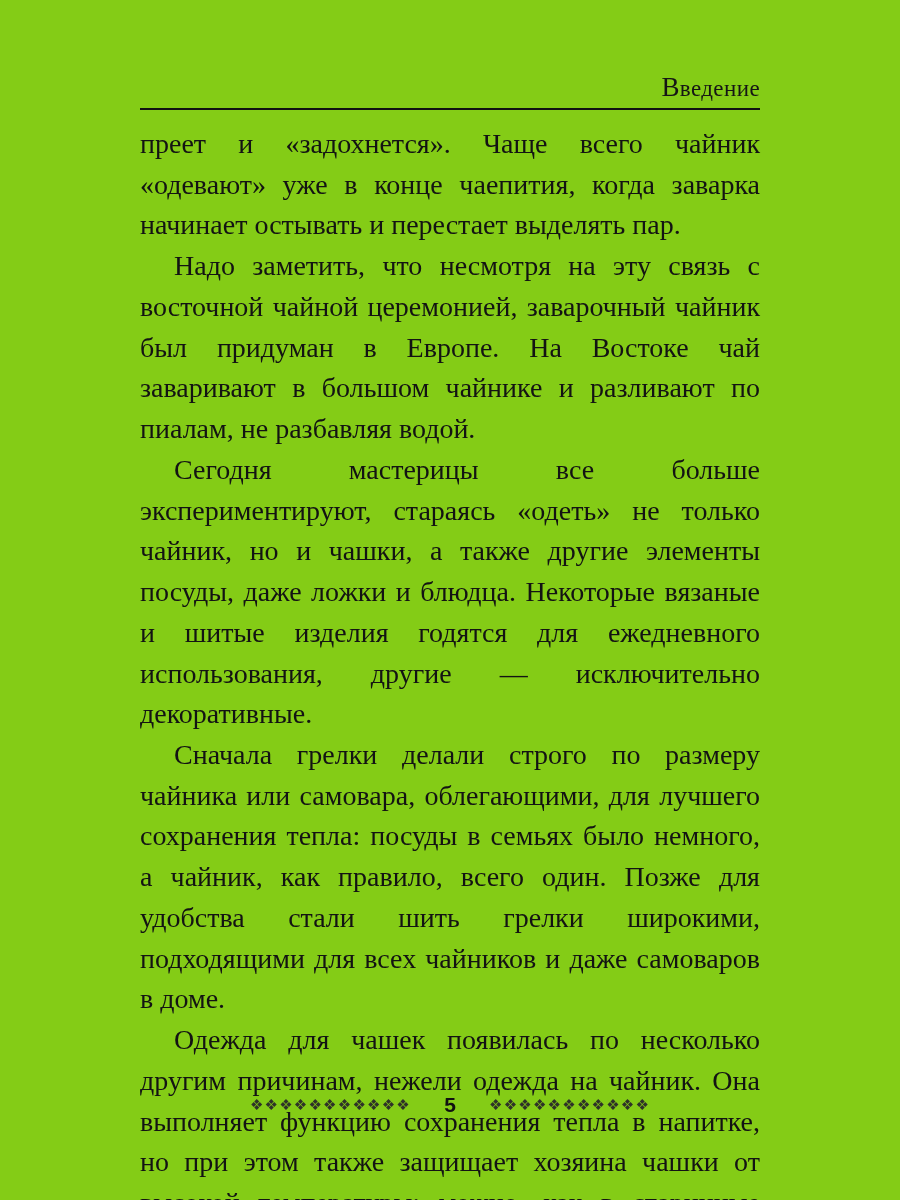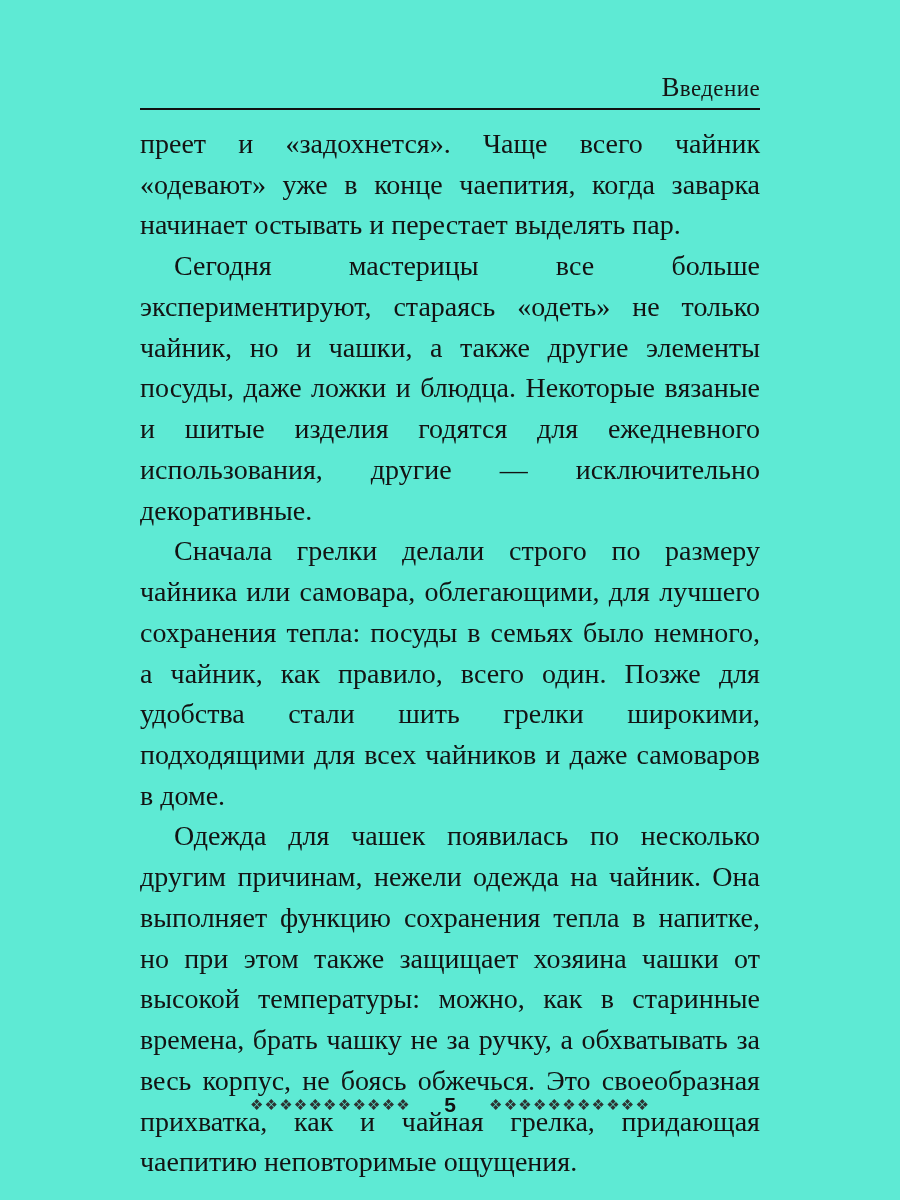--- a/index.html
+++ b/index.html
@@ -4,21 +4,21 @@
 <style>
   html, body {
     margin: 0;
     padding: 0;
     background: #ffffff;
   }
   .page {
     position: relative;
     width: 900px;
     height: 1200px;
-    background: #5eead4;
+    background: #84cc16;
     box-sizing: border-box;
     font-family: "Liberation Serif", "DejaVu Serif", serif;
     color: #1a1a1a;
     overflow: hidden;
   }
 
   .header {
     position: absolute;
     top: 72px;
     left: 140px;
@@ -101,20 +101,21 @@
 <div class="page">
 
   <div class="header">
     <span class="header-title"><span class="cap">В</span><span>ведение</span></span>
   </div>
 
   <div class="header-rule"></div>
 
   <div class="body-text">
     <p class="no-indent">преет и «задохнется». Чаще всего чайник «одевают» уже в конце чаепития, когда заварка начинает остывать и перестает выделять пар.</p>
+    <p>Надо заметить, что несмотря на эту связь с восточной чайной церемонией, заварочный чайник был придуман в Европе. На Востоке чай заваривают в большом чайнике и разливают по пиалам, не разбавляя водой.</p>
     <p>Сегодня мастерицы все больше экспериментируют, стараясь «одеть» не только чайник, но и чашки, а также другие элементы посуды, даже ложки и блюдца. Некоторые вязаные и шитые изделия годятся для ежедневного использования, другие — исключительно декоративные.</p>
     <p>Сначала грелки делали строго по размеру чайника или самовара, облегающими, для лучшего сохранения тепла: посуды в семьях было немного, а чайник, как правило, всего один. Позже для удобства стали шить грелки широкими, подходящими для всех чайников и даже самоваров в доме.</p>
     <p>Одежда для чашек появилась по несколько другим причинам, нежели одежда на чайник. Она выполняет функцию сохранения тепла в напитке, но при этом также защищает хозяина чашки от высокой температуры: можно, как в старинные времена, брать чашку не за ручку, а обхватывать за весь корпус, не боясь обжечься. Это своеобразная прихватка, как и чайная грелка, придающая чаепитию неповторимые ощущения.</p>
   </div>
 
   <div class="footer">
     <span class="ornament left">❖❖❖❖❖❖❖❖❖❖❖</span>
     <span class="page-number">5</span>
     <span class="ornament right">❖❖❖❖❖❖❖❖❖❖❖</span>
   </div>

